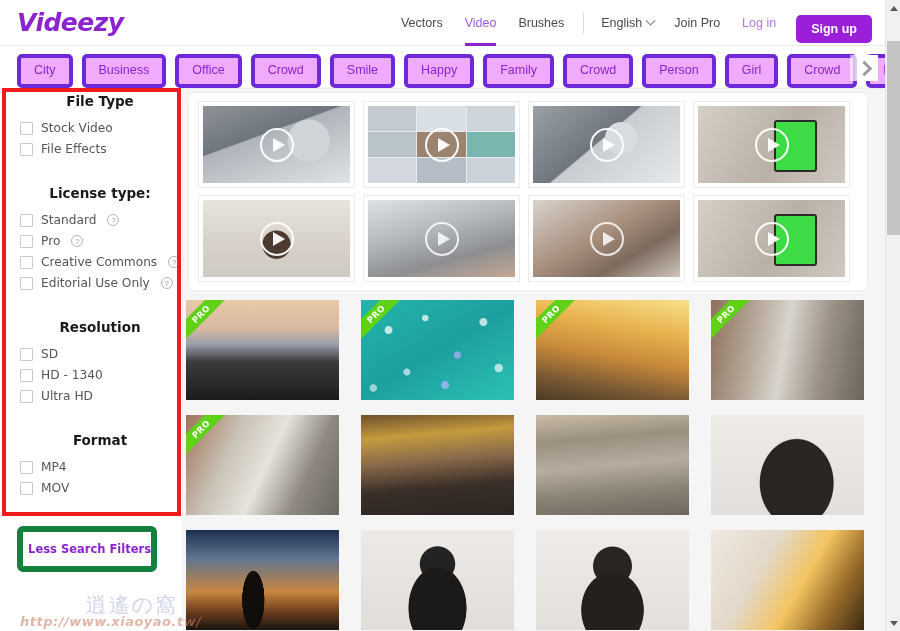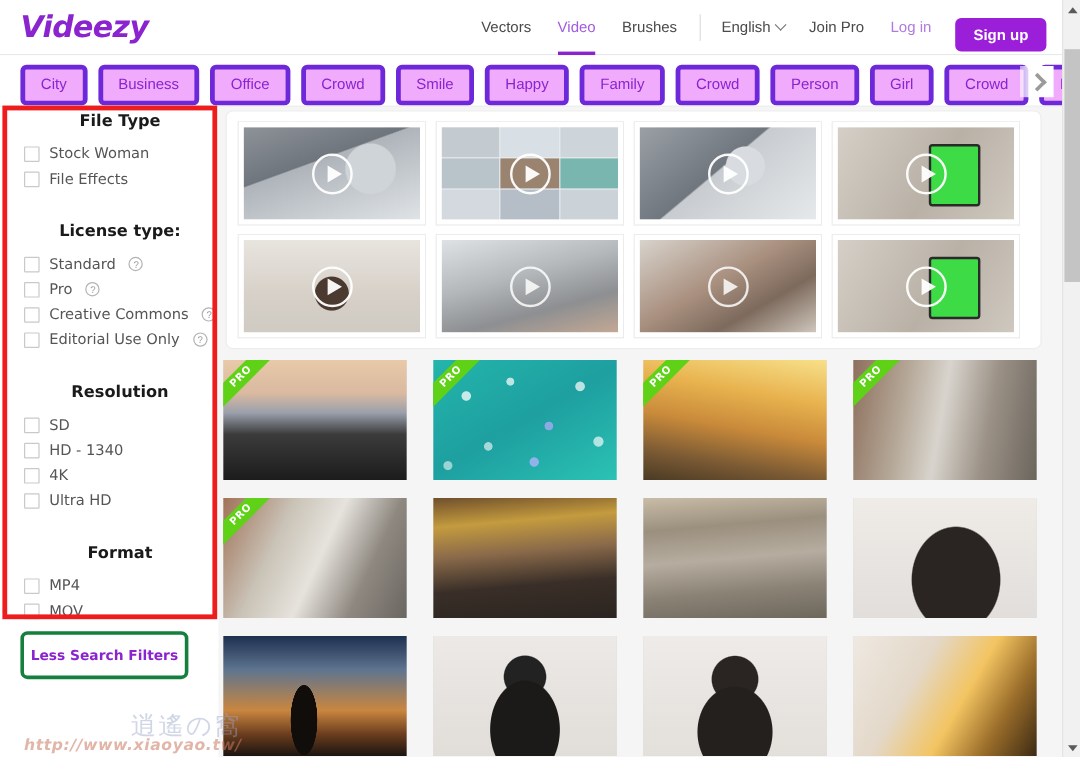--- a/index.html
+++ b/index.html
@@ -198,22 +198,22 @@
     margin-left: 3px;
     flex: 0 0 auto;
     cursor: pointer;
   }
   .gap-lg { height: 8px; }
   .less-btn {
     position: absolute;
     left: 17px; top: 526px;
     width: 140px;
     padding: 10px 0;
-    text-align: center;
-    border: 3px solid #15803d;
+    text-align: right;
+    border: 6px solid #15803d;
     border-radius: 6px;
     background: #fff;
     color: #8b23cf;
     font-size: 11.5px;
     font-weight: bold;
     cursor: pointer;
     font-family: "DejaVu Sans", sans-serif;
   }
 
   
@@ -342,21 +342,21 @@
     left: 20px; bottom: 2px;
     z-index: 25;
     pointer-events: none;
     user-select: none;
   }
   .wm-cjk {
     font-size: 21px;
     color: rgba(150,165,200,0.45);
     font-family: "DejaVu Sans", sans-serif;
     letter-spacing: 2px;
-    text-align: right;
+    text-align: center;
     margin-left: 42px;
     line-height: 1;
   }
   .wm-url {
     font-size: 13px;
     font-weight: bold;
     font-style: italic;
     color: rgba(200,120,95,0.55);
     letter-spacing: 0.5px;
     font-family: "DejaVu Sans", sans-serif;
@@ -488,21 +488,21 @@
       <span class="chev-right"></span>
     </div>
   </div>
 
   <div class="sidebar"></div>
   <div class="filters" id="filter-groups">
       <div class="f-group">
         <div class="f-title">File Type</div>
         <div class="f-row">
           <span class="cbox"></span>
-          <span class="f-label">Stock Woman</span>
+          <span class="f-label">Stock Video</span>
         </div>
         <div class="f-row">
           <span class="cbox"></span>
           <span class="f-label">File Effects</span>
         </div>
         <div class="gap-lg"></div>
       </div>
       <div class="f-group">
         <div class="f-title">License type:</div>
         <div class="f-row">
@@ -529,24 +529,20 @@
       </div>
       <div class="f-group">
         <div class="f-title">Resolution</div>
         <div class="f-row">
           <span class="cbox"></span>
           <span class="f-label">SD</span>
         </div>
         <div class="f-row">
           <span class="cbox"></span>
           <span class="f-label">HD - 1340</span>
-        </div>
-        <div class="f-row">
-          <span class="cbox"></span>
-          <span class="f-label">4K</span>
         </div>
         <div class="f-row">
           <span class="cbox"></span>
           <span class="f-label">Ultra HD</span>
         </div>
         <div class="gap-lg"></div>
       </div>
       <div class="f-group">
         <div class="f-title">Format</div>
         <div class="f-row">

